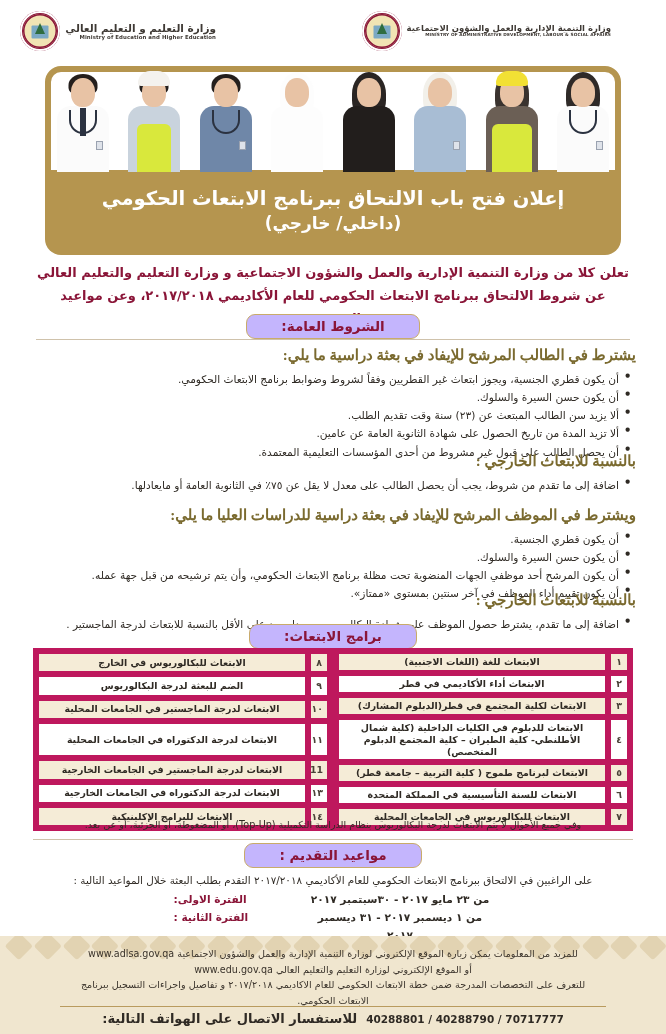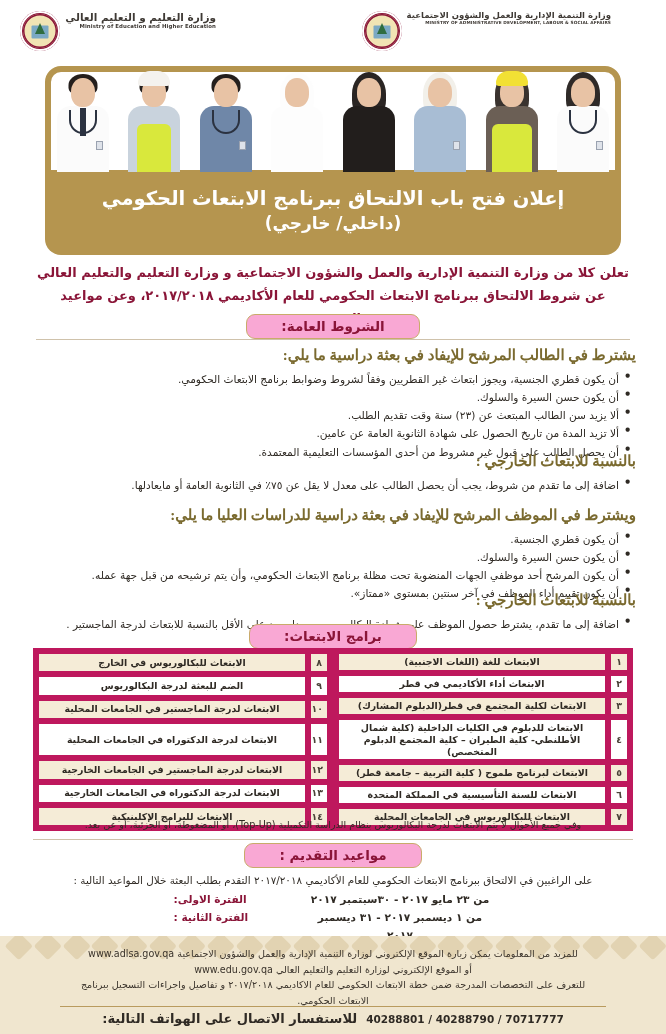--- a/index.html
+++ b/index.html
@@ -15,21 +15,21 @@
     background: #ffffff;
     direction: rtl;
   }
 
   
   .logo-bar {
     position: absolute; top: 0; left: 0; width: 666px; height: 62px;
     background: #ffffff;
     display: flex; align-items: center;
   }
-  .logo-block { display: flex; gap: 5px; }
+  .logo-block { display: flex; align-items: center; gap: 5px; }
   .logo-block.right { position: absolute; right: 450px; }
   .logo-block.left  { position: absolute; right: 55px; }
   .logo-text { text-align: right; line-height: 1.15; }
   .logo-ar { font-size: 10.5px; font-weight: bold; color: #3f3a35; white-space: nowrap; }
   .logo-ar.small { font-size: 8.5px; }
   .logo-en { font-size: 5.4px; font-weight: bold; color: #3f3a35; letter-spacing: .1px; white-space: nowrap; }
   .logo-en.tiny { font-size: 4.3px; }
   .crest {
     width: 40px; height: 40px; border-radius: 50%;
     background: #8a1538;
@@ -113,21 +113,21 @@
   }
 
   
   .sec-badge {
     position: absolute; left: 0; right: 0;
     display: flex; justify-content: center;
   }
   .sec-badge > span {
     display: inline-block;
     border: 1.4px solid #c9ab6a; border-radius: 9px;
-    background: #f9a8d4;
+    background: #c4b5fd;
     color: #8a1538; font-size: 13.5px; font-weight: bold;
     padding: 3px 34px 4px;
   }
 
   
   .blk { position: absolute; left: 30px; width: 606px; text-align: right; }
   .lead { color: #7a6a2f; font-size: 15px; font-weight: bold; line-height: 1.6; margin-bottom: 3px; font-family: Liberation Serif, serif; }
   ul.bul { list-style: none; margin: 4px; padding: 0; }
   ul.bul li {
     position: relative; color: #2f2a24; font-size: 10.6px; line-height: 1.62;
@@ -406,21 +406,21 @@
         </tr>
         <tr class="odd">
           <td class="num">١٠</td>
           <td class="lbl">الابتعاث لدرجة الماجستير في الجامعات المحلية</td>
         </tr>
         <tr class="even">
           <td class="num">١١</td>
           <td class="lbl" style="height:35px">الابتعاث لدرجة الدكتوراه في الجامعات المحلية</td>
         </tr>
         <tr class="odd">
-          <td class="num">١٢</td>
+          <td class="num">11</td>
           <td class="lbl">الابتعاث لدرجة الماجستير في الجامعات الخارجية</td>
         </tr>
         <tr class="even">
           <td class="num">١٣</td>
           <td class="lbl">الابتعاث لدرجة الدكتوراه في الجامعات الخارجية</td>
         </tr>
         <tr class="odd">
           <td class="num">١٤</td>
           <td class="lbl">الابتعاث للبرامج الإكلينيكية</td>
         </tr>

